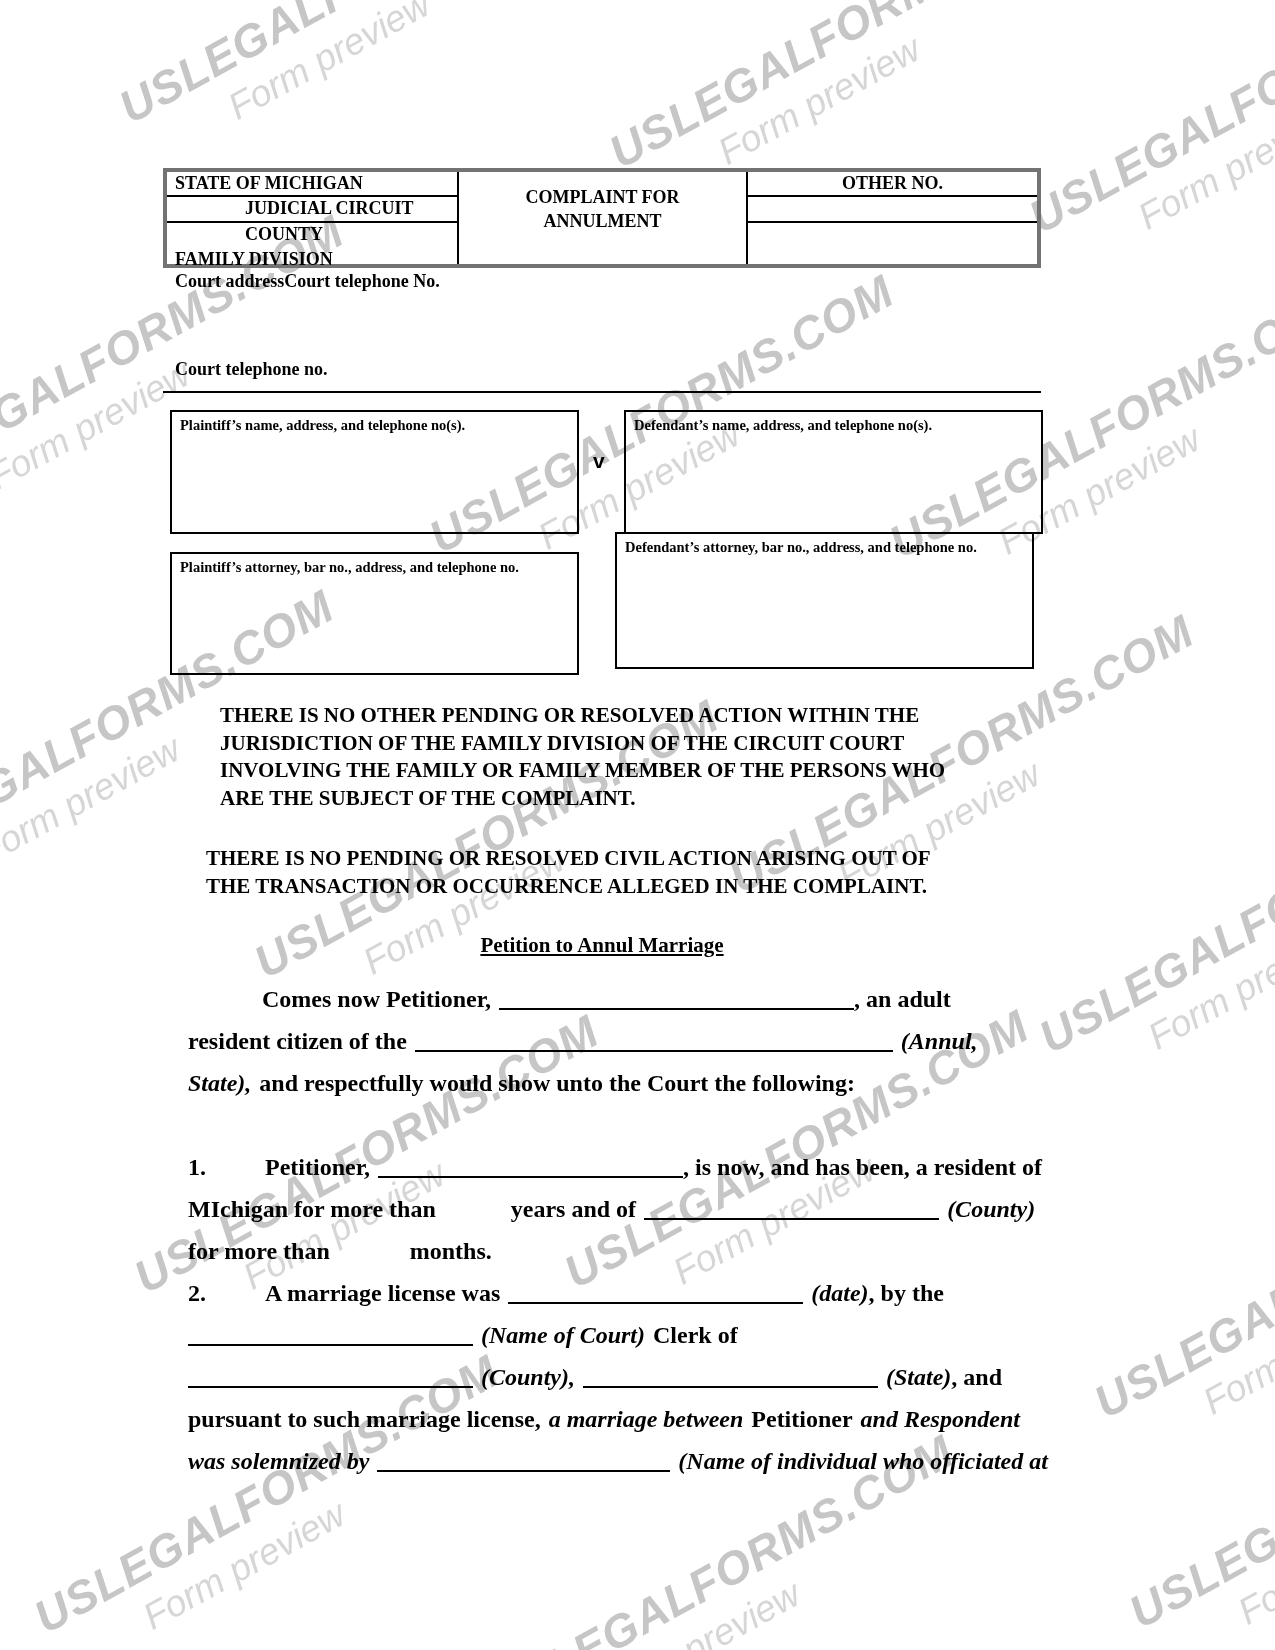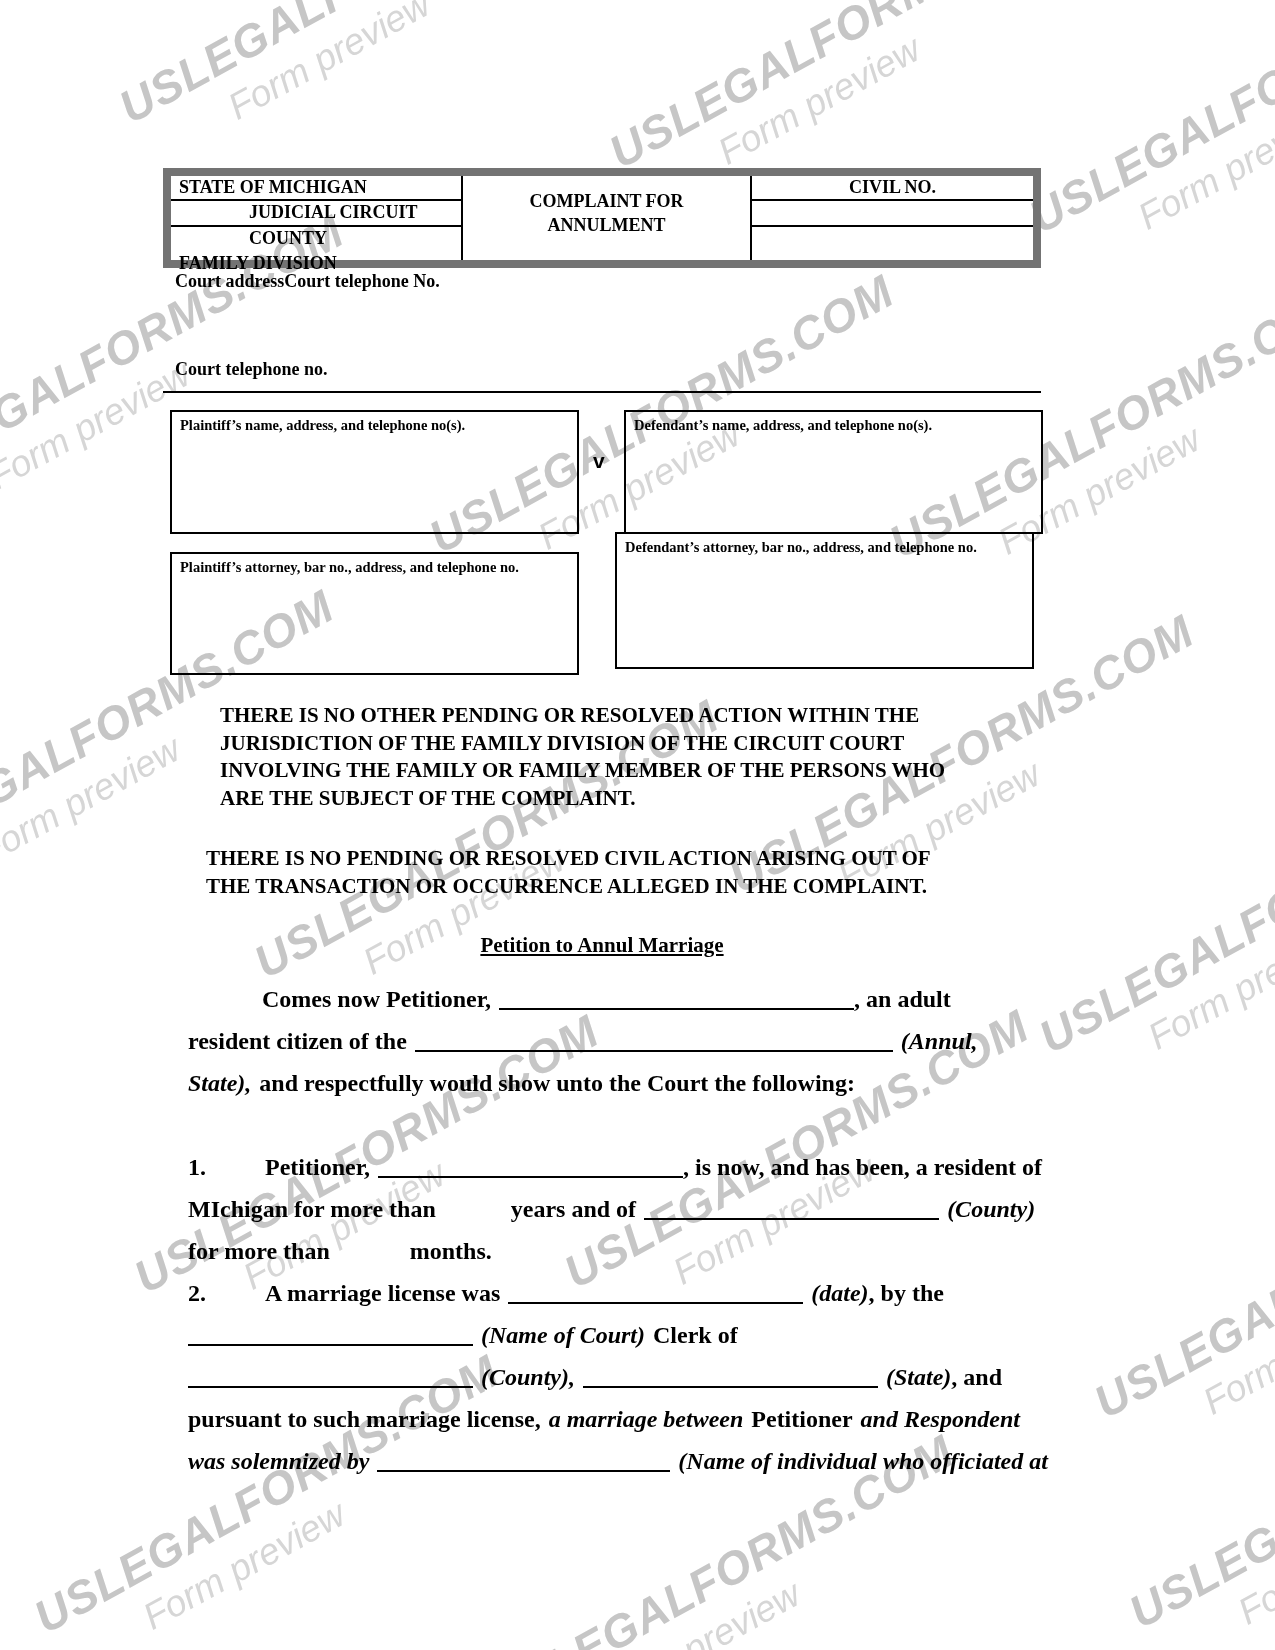--- a/index.html
+++ b/index.html
@@ -7,21 +7,21 @@
         font-family:"Liberation Serif",serif;color:#000;margin:0 auto;}
   
   .wm{position:absolute;transform:rotate(-29deg);transform-origin:0 0;pointer-events:none;z-index:0;}
   .wm-brand{display:block;font-family:"Liberation Sans",sans-serif;font-style:italic;font-weight:700;
             font-size:46px;letter-spacing:1px;color:#c6c6c6;white-space:nowrap;}
   .wm-preview{display:block;font-family:"Liberation Sans",sans-serif;font-style:italic;font-weight:400;
             font-size:37px;color:#d6d6d6;white-space:nowrap;margin:4px 0 0 95px;}
   
   .abs{position:absolute;z-index:1;}
   
-  .hdr{left:163px;top:168px;width:878px;height:100px;display:flex;border:8px solid #737373;box-sizing:border-box;}
+  .hdr{left:163px;top:168px;width:878px;height:100px;display:flex;border:4px solid #737373;box-sizing:border-box;}
   .hdr-col{box-sizing:border-box;font-size:18px;font-weight:700;}
   .hdr-left{width:292px;border-right:2px solid #000;}
   .hdr-mid{width:289px;border-right:2px solid #000;text-align:center;padding-top:13px;line-height:24px;}
   .hdr-right{flex:1;}
   .hrow{box-sizing:border-box;padding:1px 0 0 8px;}
   .hrow.u{border-bottom:2px solid #000;}
   .r1{height:25px;}.r2{height:26px;}.r3{height:25px;}.r4{height:24px;}
   .ind78{padding-left:78px;}
   .ctr{text-align:center;padding-left:0;}
   
@@ -122,21 +122,21 @@
       <div class="hrow r1 u">STATE OF MICHIGAN</div>
       <div class="hrow r2 u ind78">JUDICIAL CIRCUIT</div>
       <div class="hrow r3 ind78">COUNTY</div>
       <div class="hrow r4">FAMILY DIVISION</div>
     </div>
     <div class="hdr-col hdr-mid">
       <div>COMPLAINT FOR</div>
       <div>ANNULMENT</div>
     </div>
     <div class="hdr-col hdr-right">
-      <div class="hrow r1 u ctr">CIVIL NO.</div>
+      <div class="hrow r1 u ctr">OTHER NO.</div>
       <div class="hrow r2 u"></div>
     </div>
   </div>
 
   <div class="abs addr-row">
     <span>Court address</span>
     <span>Court telephone No.</span>
   </div>
 
   <div class="abs phone-label">Court telephone no.</div>

